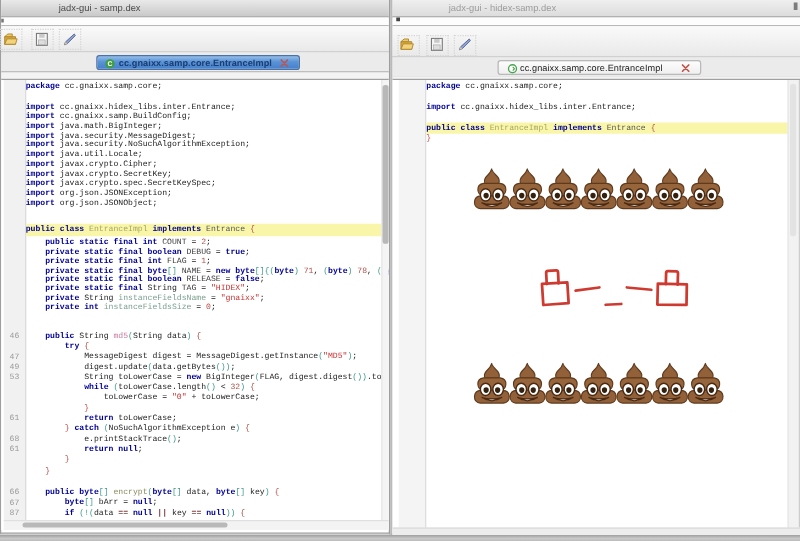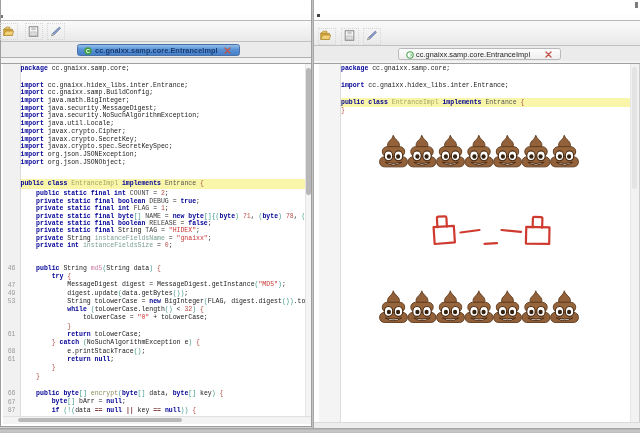--- a/index.html
+++ b/index.html
@@ -30,20 +30,23 @@
         font-size:6.5px;line-height:7.5px;color:#9a9a9a;}
   .ylw{position:absolute;background:#f9f6aa;}
   .icon{position:absolute;}
 </style></head>
 <body>
 <div id="c">
 
 <div style="position:absolute;left:311px;top:0;width:3px;height:433px;background:#c2c2c2;"></div>
 
 <div class="win" style="left:0;top:0;width:312px;height:427px;border:1px solid #9e9e9e;border-top:none;box-sizing:border-box;">
+  <div class="tbar">
+        <span class="ttxt" style="left:46px;">jadx-gui - samp.dex</span>
+      </div>
   <div class="menus">
         <span style="position:absolute;left:0;top:1px;width:2px;height:3px;background:#777;"></span>
       </div>
   <div class="toolb" style="top:21px;height:20px;">
     <svg class="icon" style="left:0.5px;top:3.5px;" width="13" height="13" viewBox="0 0 15 15">
       <path d="M2 5 L2 12 L12 12 L12 5 Z" fill="#dca93a" stroke="#a9822a" stroke-width="0.8"></path>
       <path d="M2 5 L5 2.5 L9 2.5 L9 5 Z" fill="#eec964" stroke="#a9822a" stroke-width="0.8"></path>
       <path d="M2 12 L4.2 7 L13.5 7 L12 12 Z" fill="#f3d27c" stroke="#a9822a" stroke-width="0.8"></path>
     </svg>
     <svg class="icon" style="left:25.5px;top:3.5px;" width="13" height="13" viewBox="0 0 15 15">
@@ -131,20 +134,23 @@
 
     <div style="position:absolute;left:303.5px;top:0;width:8.5px;height:353px;background:#f4f4f4;border-left:1px solid #e6e6e6;"></div>
     <div style="position:absolute;left:305.2px;top:4.9px;width:4.6px;height:127px;background:#b8b8b8;border-radius:2.3px;"></div>
 
     <div style="position:absolute;left:2px;top:352.8px;width:308px;height:7.5px;background:#f3f3f3;border-top:1px solid #e0e0e0;"></div>
     <div style="position:absolute;left:17px;top:354.4px;width:164px;height:4.5px;background:#b9b9b9;border-radius:2px;"></div>
   </div>
 </div>
 
 <div class="win" style="left:313px;top:0;width:327px;height:427px;border-left:1px solid #a8a8a8;border-bottom:1px solid #9e9e9e;">
+  <div class="tbar" style="background:linear-gradient(#efefef,#dcdcdc);">
+    <span class="ttxt" style="left:45px;color:#9c9c9c;">jadx-gui - hidex-samp.dex</span>
+  </div>
   <div class="menus">
         <span style="position:absolute;left:3px;top:0px;width:3px;height:3px;background:#444;"></span>
       </div>
   <div class="toolb" style="top:21px;height:24px;">
     <svg class="icon" style="left:5px;top:8px;" width="13" height="13" viewBox="0 0 15 15">
       <path d="M2 5 L2 12 L12 12 L12 5 Z" fill="#dca93a" stroke="#a9822a" stroke-width="0.8"></path>
       <path d="M2 5 L5 2.5 L9 2.5 L9 5 Z" fill="#eec964" stroke="#a9822a" stroke-width="0.8"></path>
       <path d="M2 12 L4.2 7 L13.5 7 L12 12 Z" fill="#f3d27c" stroke="#a9822a" stroke-width="0.8"></path>
     </svg>
     <svg class="icon" style="left:28.5px;top:8px;" width="13" height="13" viewBox="0 0 15 15">

